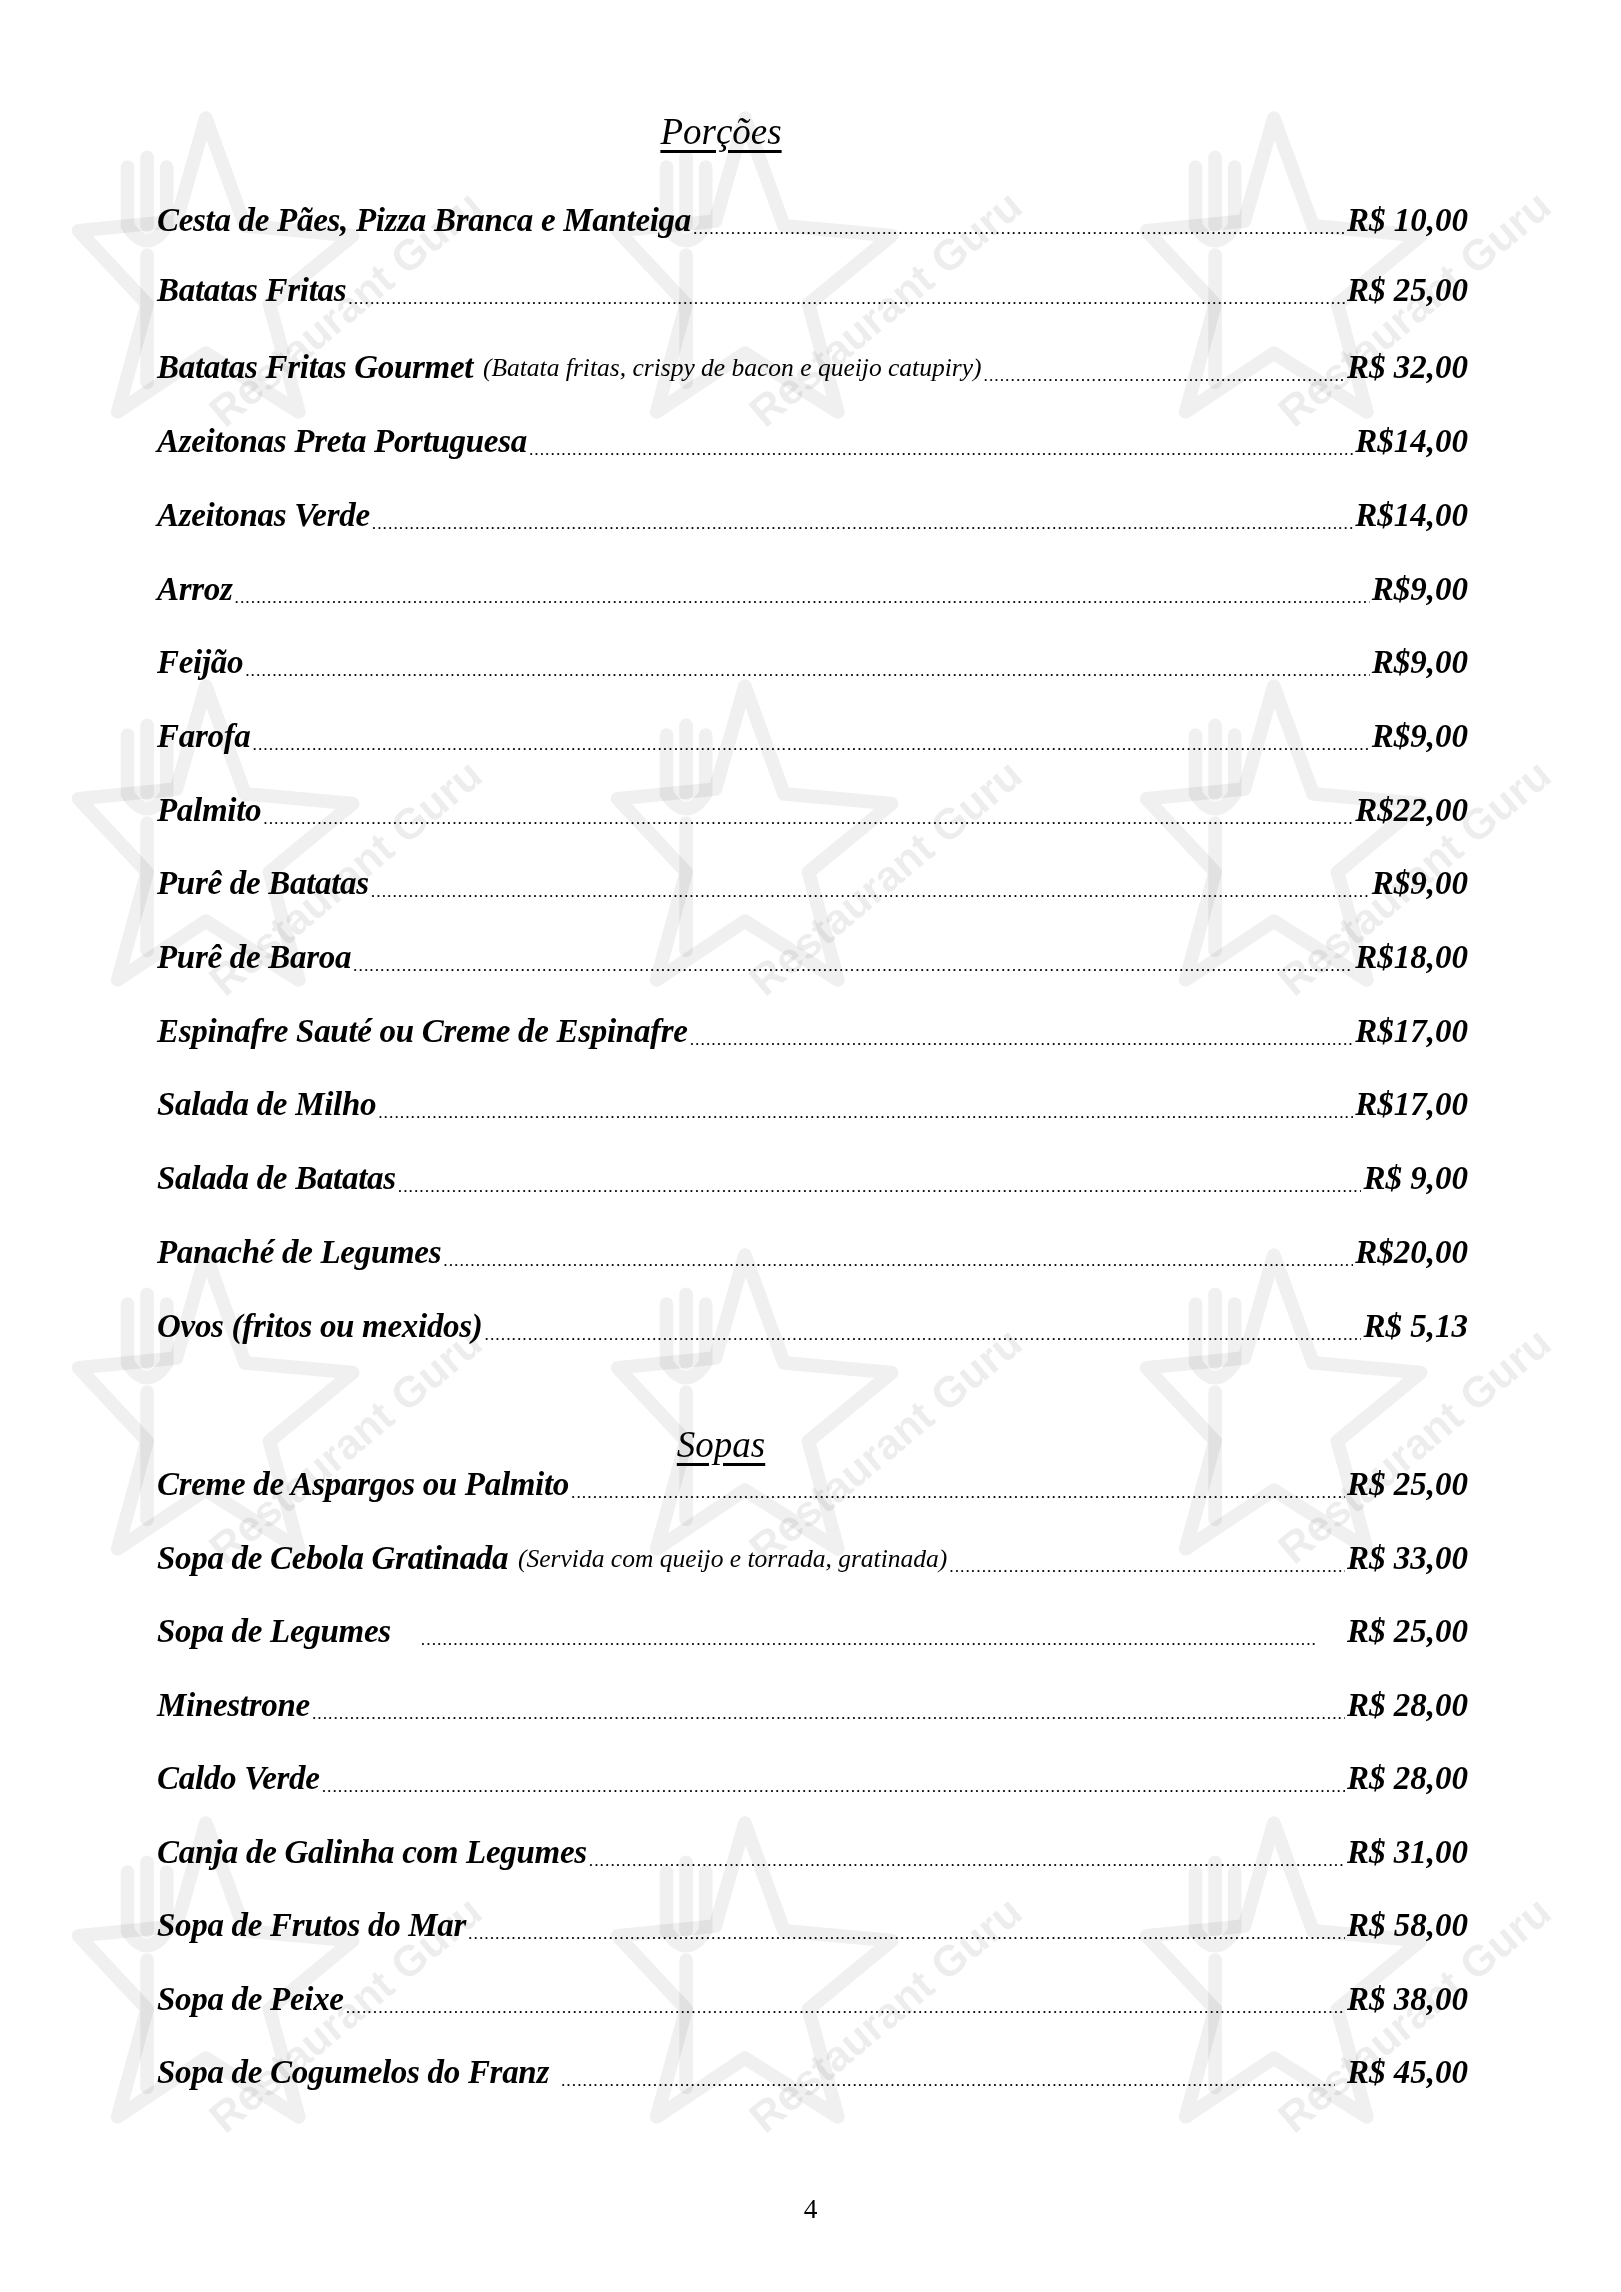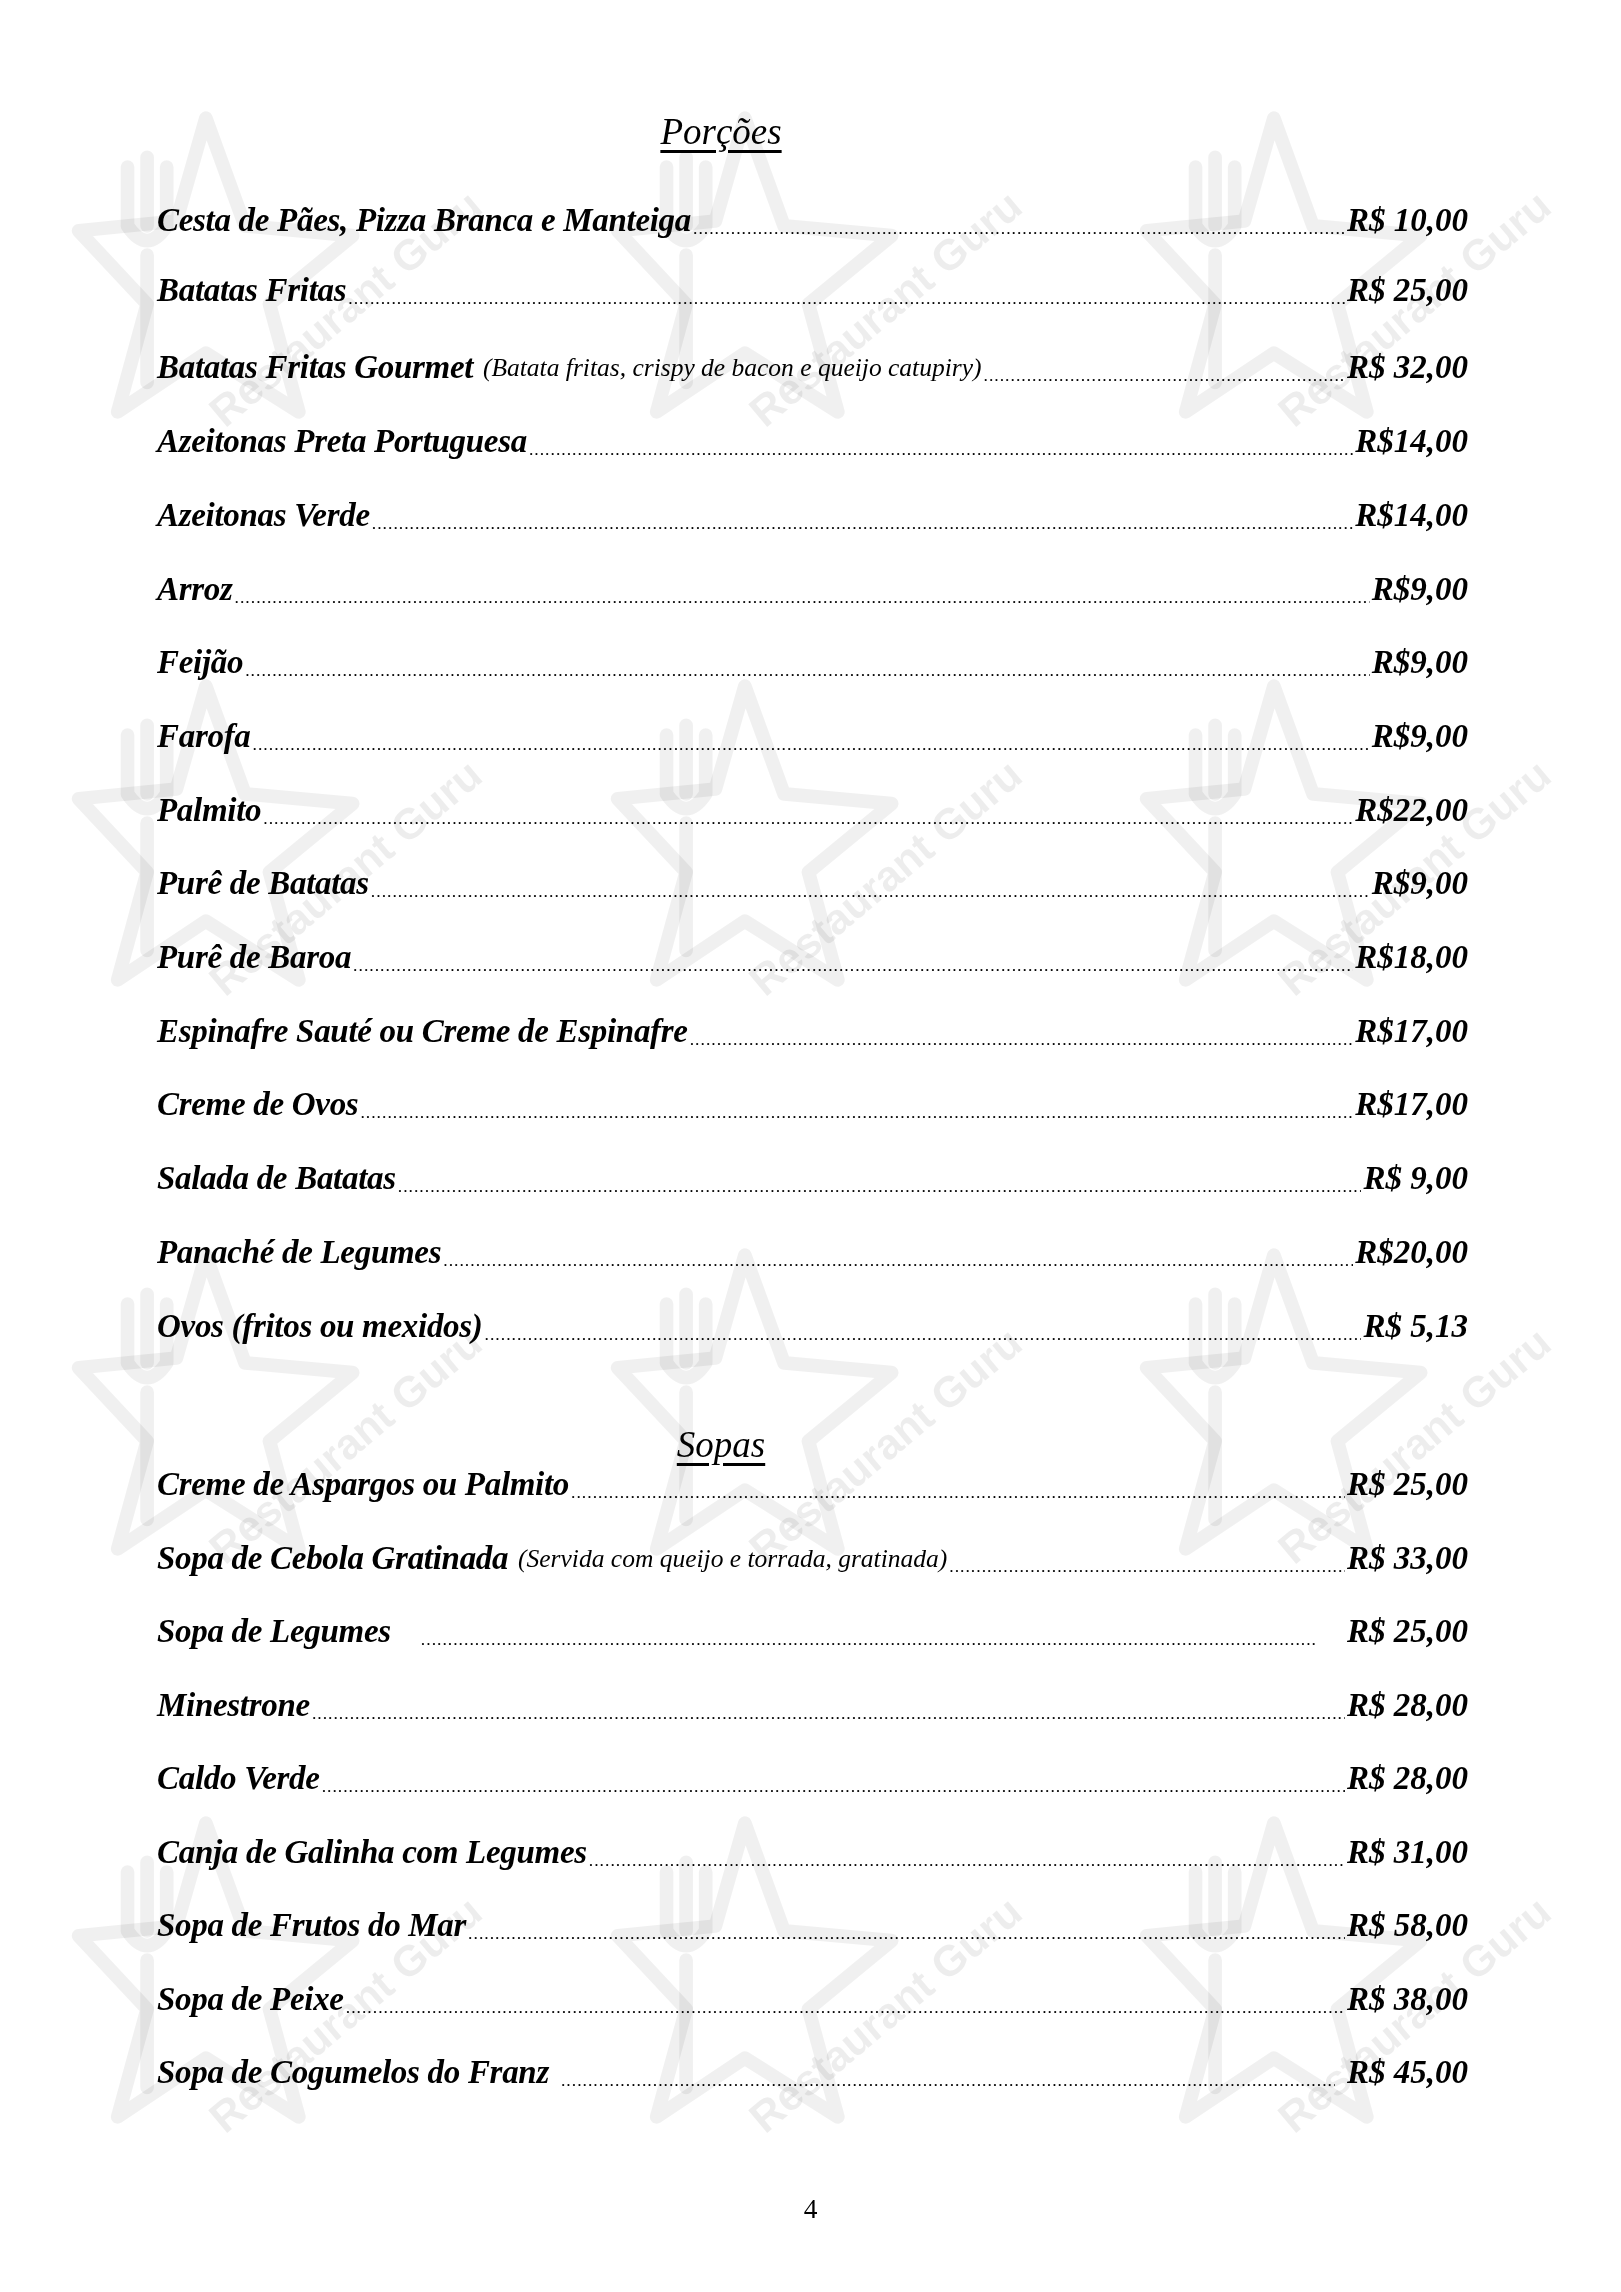--- a/index.html
+++ b/index.html
@@ -180,21 +180,21 @@
         <span class="name">Purê de Baroa</span>
         <span class="dots"></span>
         <span class="price">R$18,00</span>
       </div>
       <div class="row" style="top: 1009px;">
         <span class="name">Espinafre Sauté ou Creme de Espinafre</span>
         <span class="dots"></span>
         <span class="price">R$17,00</span>
       </div>
       <div class="row" style="top: 1082px;">
-        <span class="name">Creme de Ovos</span>
+        <span class="name">Salada de Milho</span>
         <span class="dots"></span>
         <span class="price">R$17,00</span>
       </div>
       <div class="row" style="top: 1156px;">
         <span class="name">Salada de Batatas</span>
         <span class="dots"></span>
         <span class="price">R$ 9,00</span>
       </div>
       <div class="row" style="top: 1230px;">
         <span class="name">Panaché de Legumes</span>

